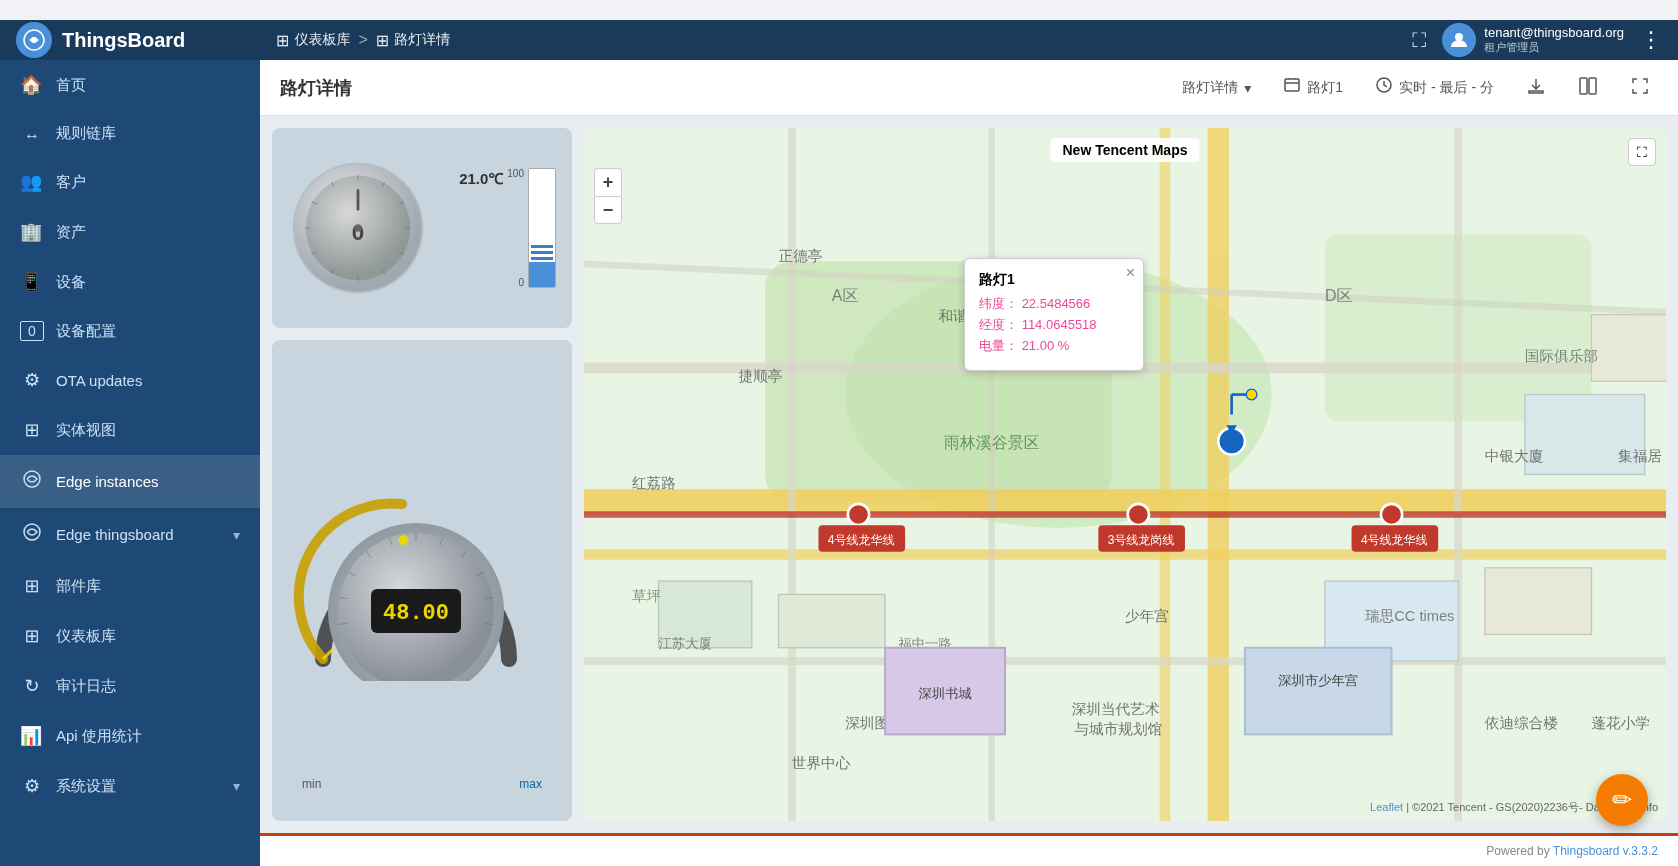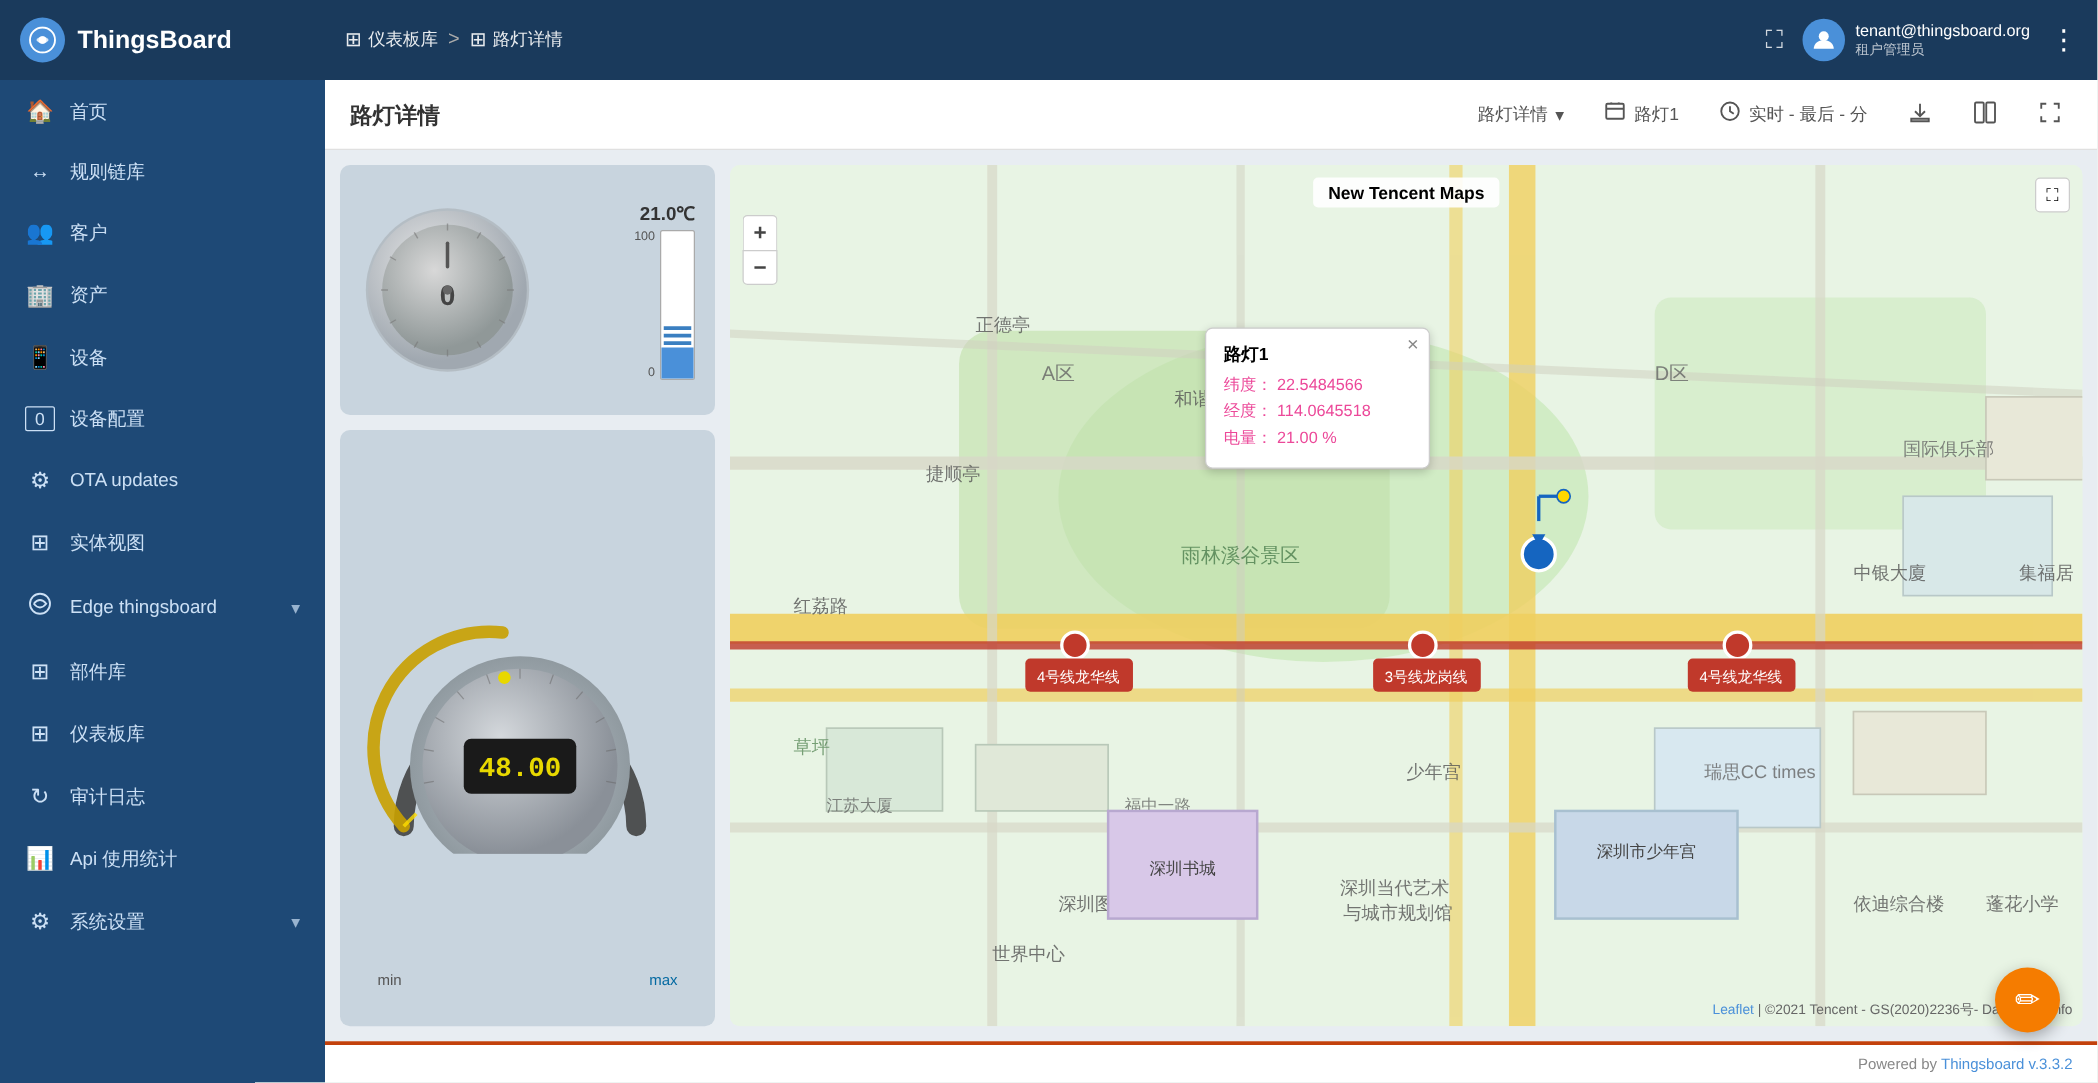--- a/index.html
+++ b/index.html
@@ -1,27 +1,28 @@
 <!DOCTYPE html>
 <html><head>
   <meta charset="utf-8">
   <style>
     * { margin: 0; padding: 0; box-sizing: border-box; }
     body { font-family: 'Segoe UI', Arial, sans-serif; background: #f0f2f5; width: 1678px; height: 866px; overflow: hidden; display: flex; flex-direction: column; }
 
     
     .topbar {
       background: #1a3a5c;
-      height: 64px;
+      height: 40px;
       display: flex;
       align-items: center;
       padding: 0 16px;
       flex-shrink: 0;
       position: relative;
       z-index: 100;
+      margin-top: 20px;
     }
     .logo-area {
       display: flex;
       align-items: center;
       gap: 10px;
       color: white;
       font-size: 20px;
       font-weight: bold;
       width: 260px;
     }
@@ -163,22 +164,21 @@
       width: 140px;
       height: 160px;
       display: flex;
       align-items: center;
       justify-content: center;
     }
 
     
     .bar-indicator {
       display: flex;
-      flex-direction: column;
-      align-items: flex-end;
+      align-items: flex-start;
       gap: 4px;
       margin-left: 19px;
     }
     .bar-value { font-size: 15px; font-weight: bold; color: #333; }
     .bar-track {
       width: 28px;
       height: 120px;
       background: white;
       border: 1px solid #aaa;
       border-radius: 2px;
@@ -409,20 +409,29 @@
       <span>设备配置</span>
     </div>
     <div class="sidebar-item">
       <span class="icon">⚙</span>
       <span>OTA updates</span>
     </div>
     <div class="sidebar-item">
       <span class="icon">⊞</span>
       <span>实体视图</span>
     </div>
+    <div class="sidebar-item active">
+      <span class="icon">
+        <svg width="20" height="20" viewBox="0 0 20 20" fill="none" stroke="#cce0f5" stroke-width="1.5">
+          <circle cx="10" cy="10" r="8"></circle>
+          <path d="M5 10 Q10 4 15 10 Q10 16 5 10"></path>
+        </svg>
+      </span>
+      <span>Edge instances</span>
+    </div>
     <div class="sidebar-item">
       <span class="icon">
         <svg width="20" height="20" viewBox="0 0 20 20" fill="none" stroke="#cce0f5" stroke-width="1.5">
           <circle cx="10" cy="10" r="8"></circle>
           <path d="M5 10 Q10 4 15 10 Q10 16 5 10"></path>
         </svg>
       </span>
       <span>Edge thingsboard</span>
       <span class="arrow">▾</span>
     </div>

